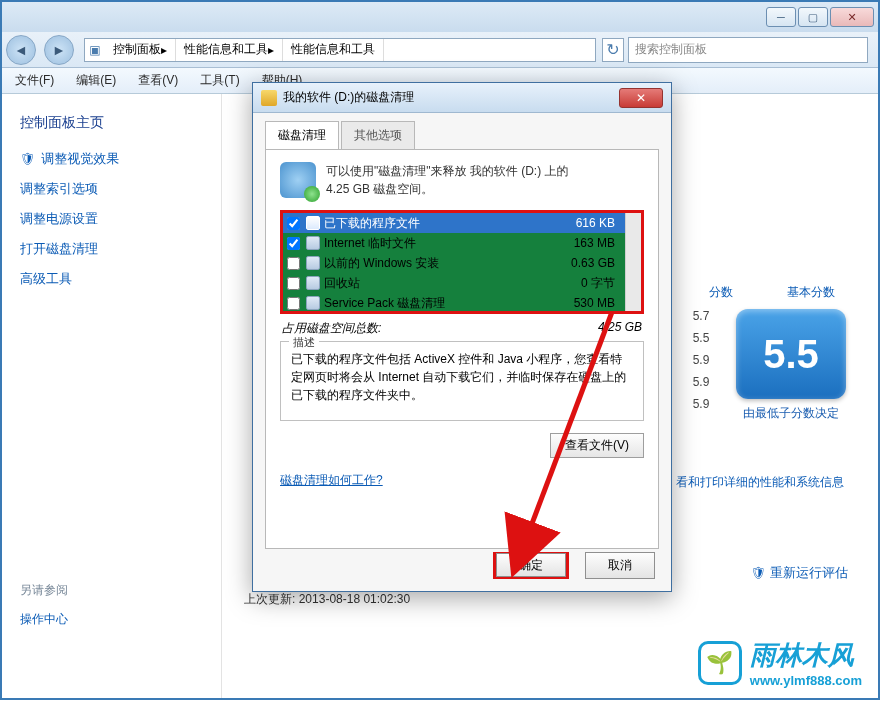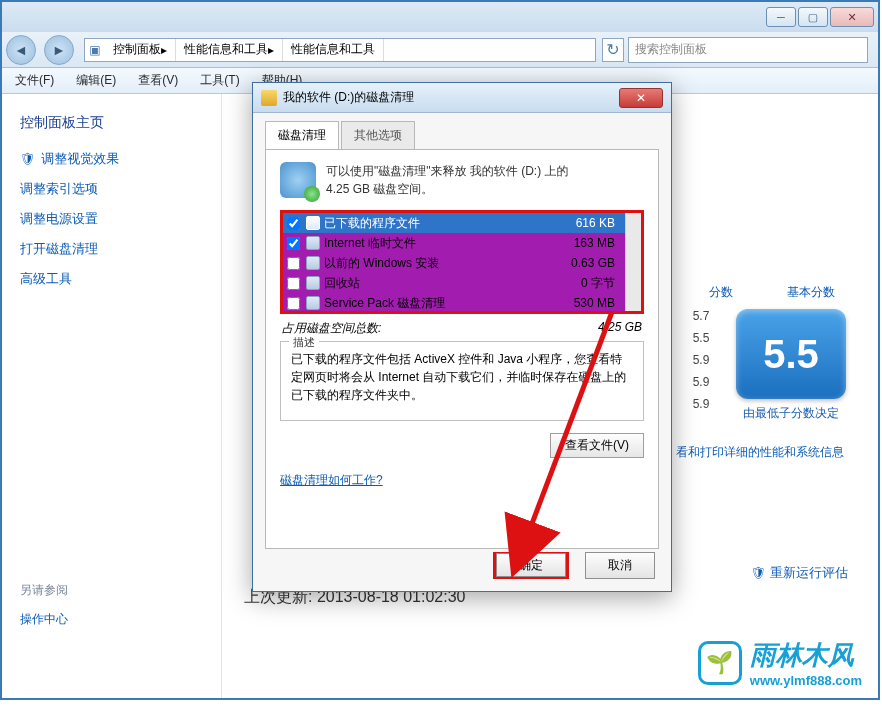--- a/index.html
+++ b/index.html
@@ -36,38 +36,38 @@
 .main { flex:1; padding:18px 22px; position:relative; font-size:13px; color:#333;}
 .score-panel { position:absolute; right:22px; top:190px; width:180px; text-align:center; font-size:12px;}
 .score-hdr { display:flex; color:#0b5bb5; font-size:12px; margin-bottom:4px;}
 .score-hdr span { flex:1; text-align:center;}
 .score-list { color:#444;}
 .score-list div { padding:4px 0;}
 .big-score { width:110px; height:90px; margin:4px auto 6px; border-radius:12px; background:linear-gradient(#4aa3e8,#1b6fbf); color:#fff; font-size:40px; font-weight:bold; display:flex; align-items:center; justify-content:center; box-shadow:inset 0 2px 6px rgba(255,255,255,.4), 0 2px 4px rgba(0,0,0,.25);}
 .score-cap { color:#1a5db0; }
 .link-row { color:#0b5bb5; cursor:pointer; display:inline-flex; align-items:center; gap:4px; }
 
-.last-upd { position:absolute; left:22px; bottom:90px; color:#333; font-size:16px;}
+.last-upd { position:absolute; left:22px; bottom:90px; color:#333; font-size:12px;}
 .rerun { position:absolute; right:30px; bottom:116px; }
 
 
 .dialog { position:absolute; left:252px; top:82px; width:420px; height:510px; border:1px solid #3f6fa0; background:#f2f6fa; box-shadow:0 6px 24px rgba(0,0,0,.35); }
 .dlg-title { height:30px; background:linear-gradient(#e7f1fb,#c8dcef); display:flex; align-items:center; padding:0 8px; border-bottom:1px solid #9fb8d0; font-size:12px; }
 .dlg-title-icon { width:16px; height:16px; margin-right:6px; background:linear-gradient(#f7d86b,#e0a728); border-radius:2px;}
 .dlg-close { margin-left:auto; width:44px; height:20px; background:linear-gradient(#e57b78,#c83b36); border:1px solid #953330; border-radius:3px; color:#fff; font-size:12px; display:flex; align-items:center; justify-content:center; cursor:pointer;}
 .dlg-body { padding:8px 12px 12px; background:#f6f6f6; height:calc(100% - 30px); position:relative;}
 .tabs { display:flex; font-size:12px; }
 .tab { padding:5px 12px; border:1px solid #b8b8b8; background:#fff; border-bottom:none; margin-right:2px; cursor:pointer;}
 .tab.inactive { background:#eaeaea; color:#555;}
 .tab-pane { border:1px solid #b8b8b8; background:#fff; padding:12px 14px 14px; height:calc(100% - 58px);}
 .info-row { display:flex; gap:10px; font-size:12px; color:#333; line-height:1.5; margin-bottom:12px;}
 .info-icon { width:36px; height:36px; background:radial-gradient(#9fd0f3,#4b93cf); border-radius:6px; flex-shrink:0; position:relative;}
 .info-icon::after { content:""; position:absolute; right:-4px; bottom:-4px; width:16px; height:16px; background:radial-gradient(#8ee28e,#2ca02c); border-radius:50%;}
 .grp-label { font-size:12px; margin:4px 0 4px; color:#333;}
-.file-list { border:3px solid #d11; background:#a21caf; height:104px; overflow:hidden; font-family:"SimSun",monospace;}
+.file-list { border:3px solid #d11; background:#15803d; height:104px; overflow:hidden; font-family:"SimSun",monospace;}
 .file-row { display:flex; align-items:center; font-size:12px; height:20px; padding:0 4px;}
 .file-row input { margin-right:6px;}
 .file-ico { width:14px; height:14px; margin-right:4px; background:linear-gradient(#dfe9f6,#b7cbe2); border:1px solid #8aa3bd; border-radius:2px;}
 .file-name { flex:1; }
 .file-size { width:66px; text-align:right; padding-right:6px;}
 .file-row.sel { background:#2e74c9; color:#fff;}
 .file-row.sel .file-ico { background:linear-gradient(#fff,#dceafd); border-color:#fff;}
 .scroll-ind { width:16px; background:#e9e9e9; border-left:1px solid #cfcfcf;}
 .list-wrap { display:flex; height:100%;}
 .list-inner { flex:1;}
@@ -166,21 +166,21 @@
             <div>5.5</div>
             <div>5.9</div>
             <div>5.9</div>
             <div>5.9</div>
           </div>
           <div style="flex:1;">
             <div class="big-score">5.5</div>
             <div class="score-cap">由最低子分数决定</div>
           </div>
         </div>
-        <div style="margin-top:22px; text-align:left;">
+        <div style="margin-top:52px; text-align:left;">
           <span class="link-row">看和打印详细的性能和系统信息</span>
         </div>
       </div>
 
       <div class="last-upd">
         <span>上次更新:</span> <span>2013-08-18 01:02:30</span>
       </div>
       <div class="rerun link-row">
         <span class="shield-ico">🛡</span>
           <span>重新运行评估</span>

